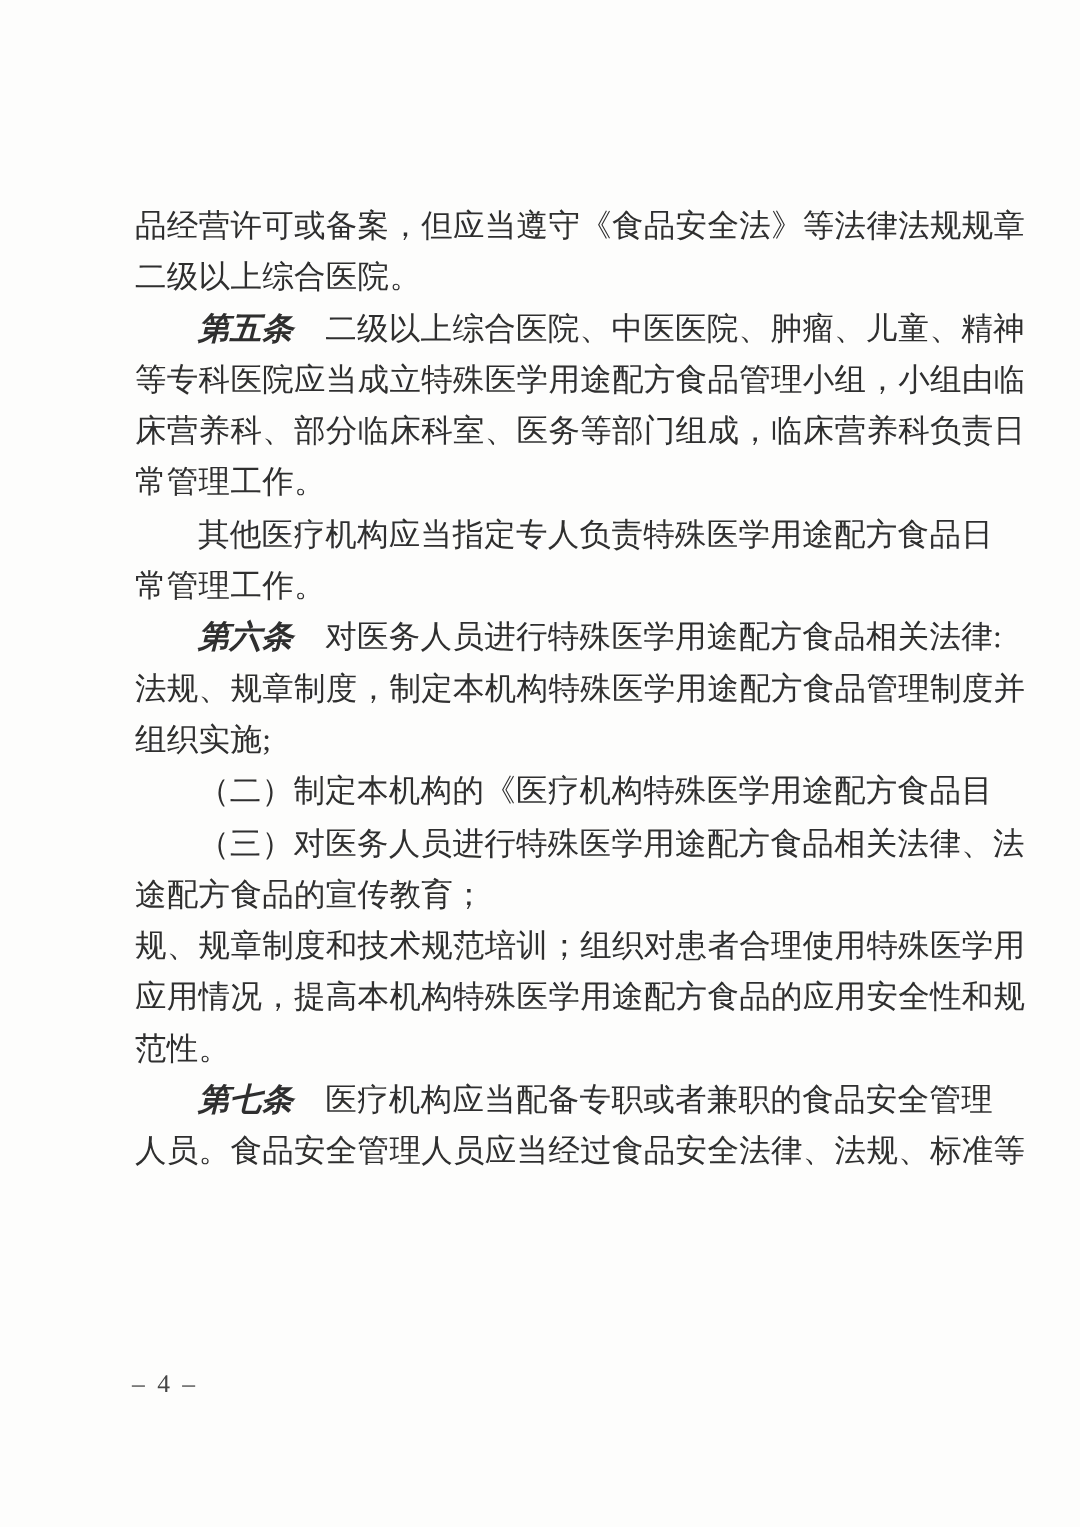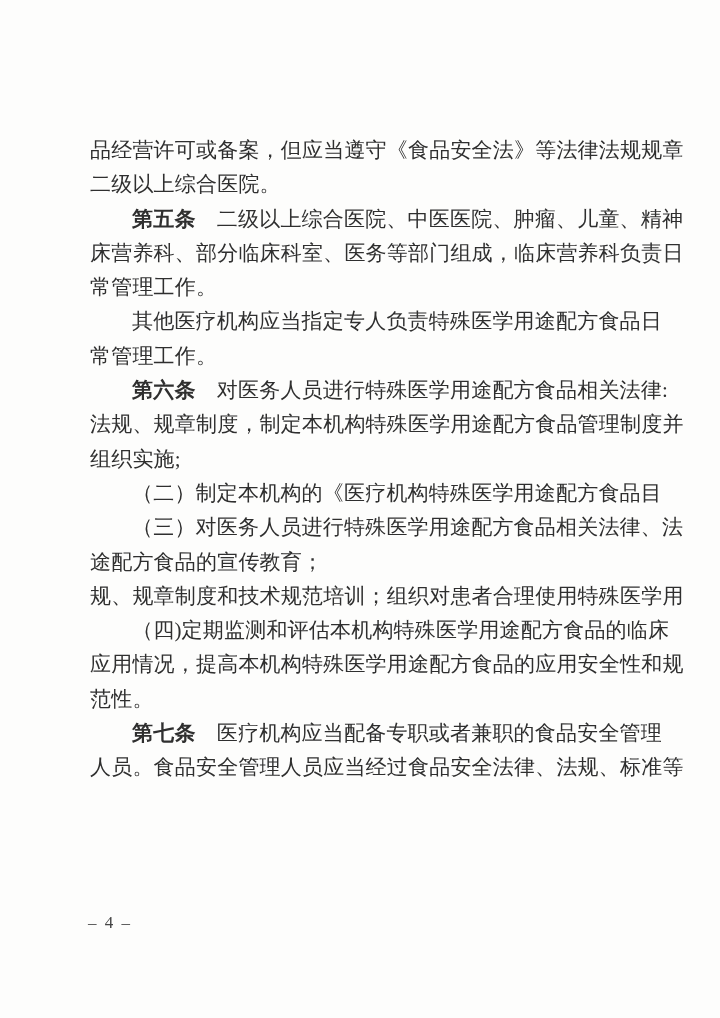--- a/index.html
+++ b/index.html
@@ -32,50 +32,51 @@
   }
   .line.indent {
     text-indent: 2em;
   }
   .seg {
     font-weight: 400;
   }
   .seg.bold {
     font-family: "Liberation Sans", "DejaVu Sans", sans-serif;
     font-weight: 700;
+    font-style: italic;
   }
   .footer {
     position: absolute;
     left: 88px;
     top: 913px;
     font-size: 17px;
     letter-spacing: 2px;
     color: #454545;
     font-family: "Liberation Serif", "DejaVu Serif", serif;
   }
 </style>
 </head>
 <body>
 
 <div class="page">
   <div class="text-block" id="text-block">
       <div class="line"><span class="seg">品经营许可或备案，但应当遵守《食品安全法》等法律法规规章</span></div>
       <div class="line"><span class="seg">二级以上综合医院。</span></div>
       <div class="line indent"><span class="seg bold">第五条</span><span class="seg">　二级以上综合医院、中医医院、肿瘤、儿童、精神</span></div>
+      <div class="line"><span class="seg">等专科医院应当成立特殊医学用途配方食品管理小组，小组由临</span></div>
       <div class="line"><span class="seg">床营养科、部分临床科室、医务等部门组成，临床营养科负责日</span></div>
       <div class="line"><span class="seg">常管理工作。</span></div>
       <div class="line indent"><span class="seg">其他医疗机构应当指定专人负责特殊医学用途配方食品日</span></div>
       <div class="line"><span class="seg">常管理工作。</span></div>
       <div class="line indent"><span class="seg bold">第六条</span><span class="seg">　对医务人员进行特殊医学用途配方食品相关法律:</span></div>
       <div class="line"><span class="seg">法规、规章制度，制定本机构特殊医学用途配方食品管理制度并</span></div>
       <div class="line"><span class="seg">组织实施;</span></div>
       <div class="line indent"><span class="seg">（二）制定本机构的《医疗机构特殊医学用途配方食品目</span></div>
       <div class="line indent"><span class="seg">（三）对医务人员进行特殊医学用途配方食品相关法律、法</span></div>
       <div class="line"><span class="seg">途配方食品的宣传教育；</span></div>
       <div class="line"><span class="seg">规、规章制度和技术规范培训；组织对患者合理使用特殊医学用</span></div>
-      <div class="line indent"><span class="seg">（四)定期监测和评估本机构特殊医学用途配方食品的临床</span></div>
       <div class="line"><span class="seg">应用情况，提高本机构特殊医学用途配方食品的应用安全性和规</span></div>
       <div class="line"><span class="seg">范性。</span></div>
       <div class="line indent"><span class="seg bold">第七条</span><span class="seg">　医疗机构应当配备专职或者兼职的食品安全管理</span></div>
       <div class="line"><span class="seg">人员。食品安全管理人员应当经过食品安全法律、法规、标准等</span></div>
     </div>
   <div class="footer">– 4 –</div>
 </div>
 
 </body></html>

